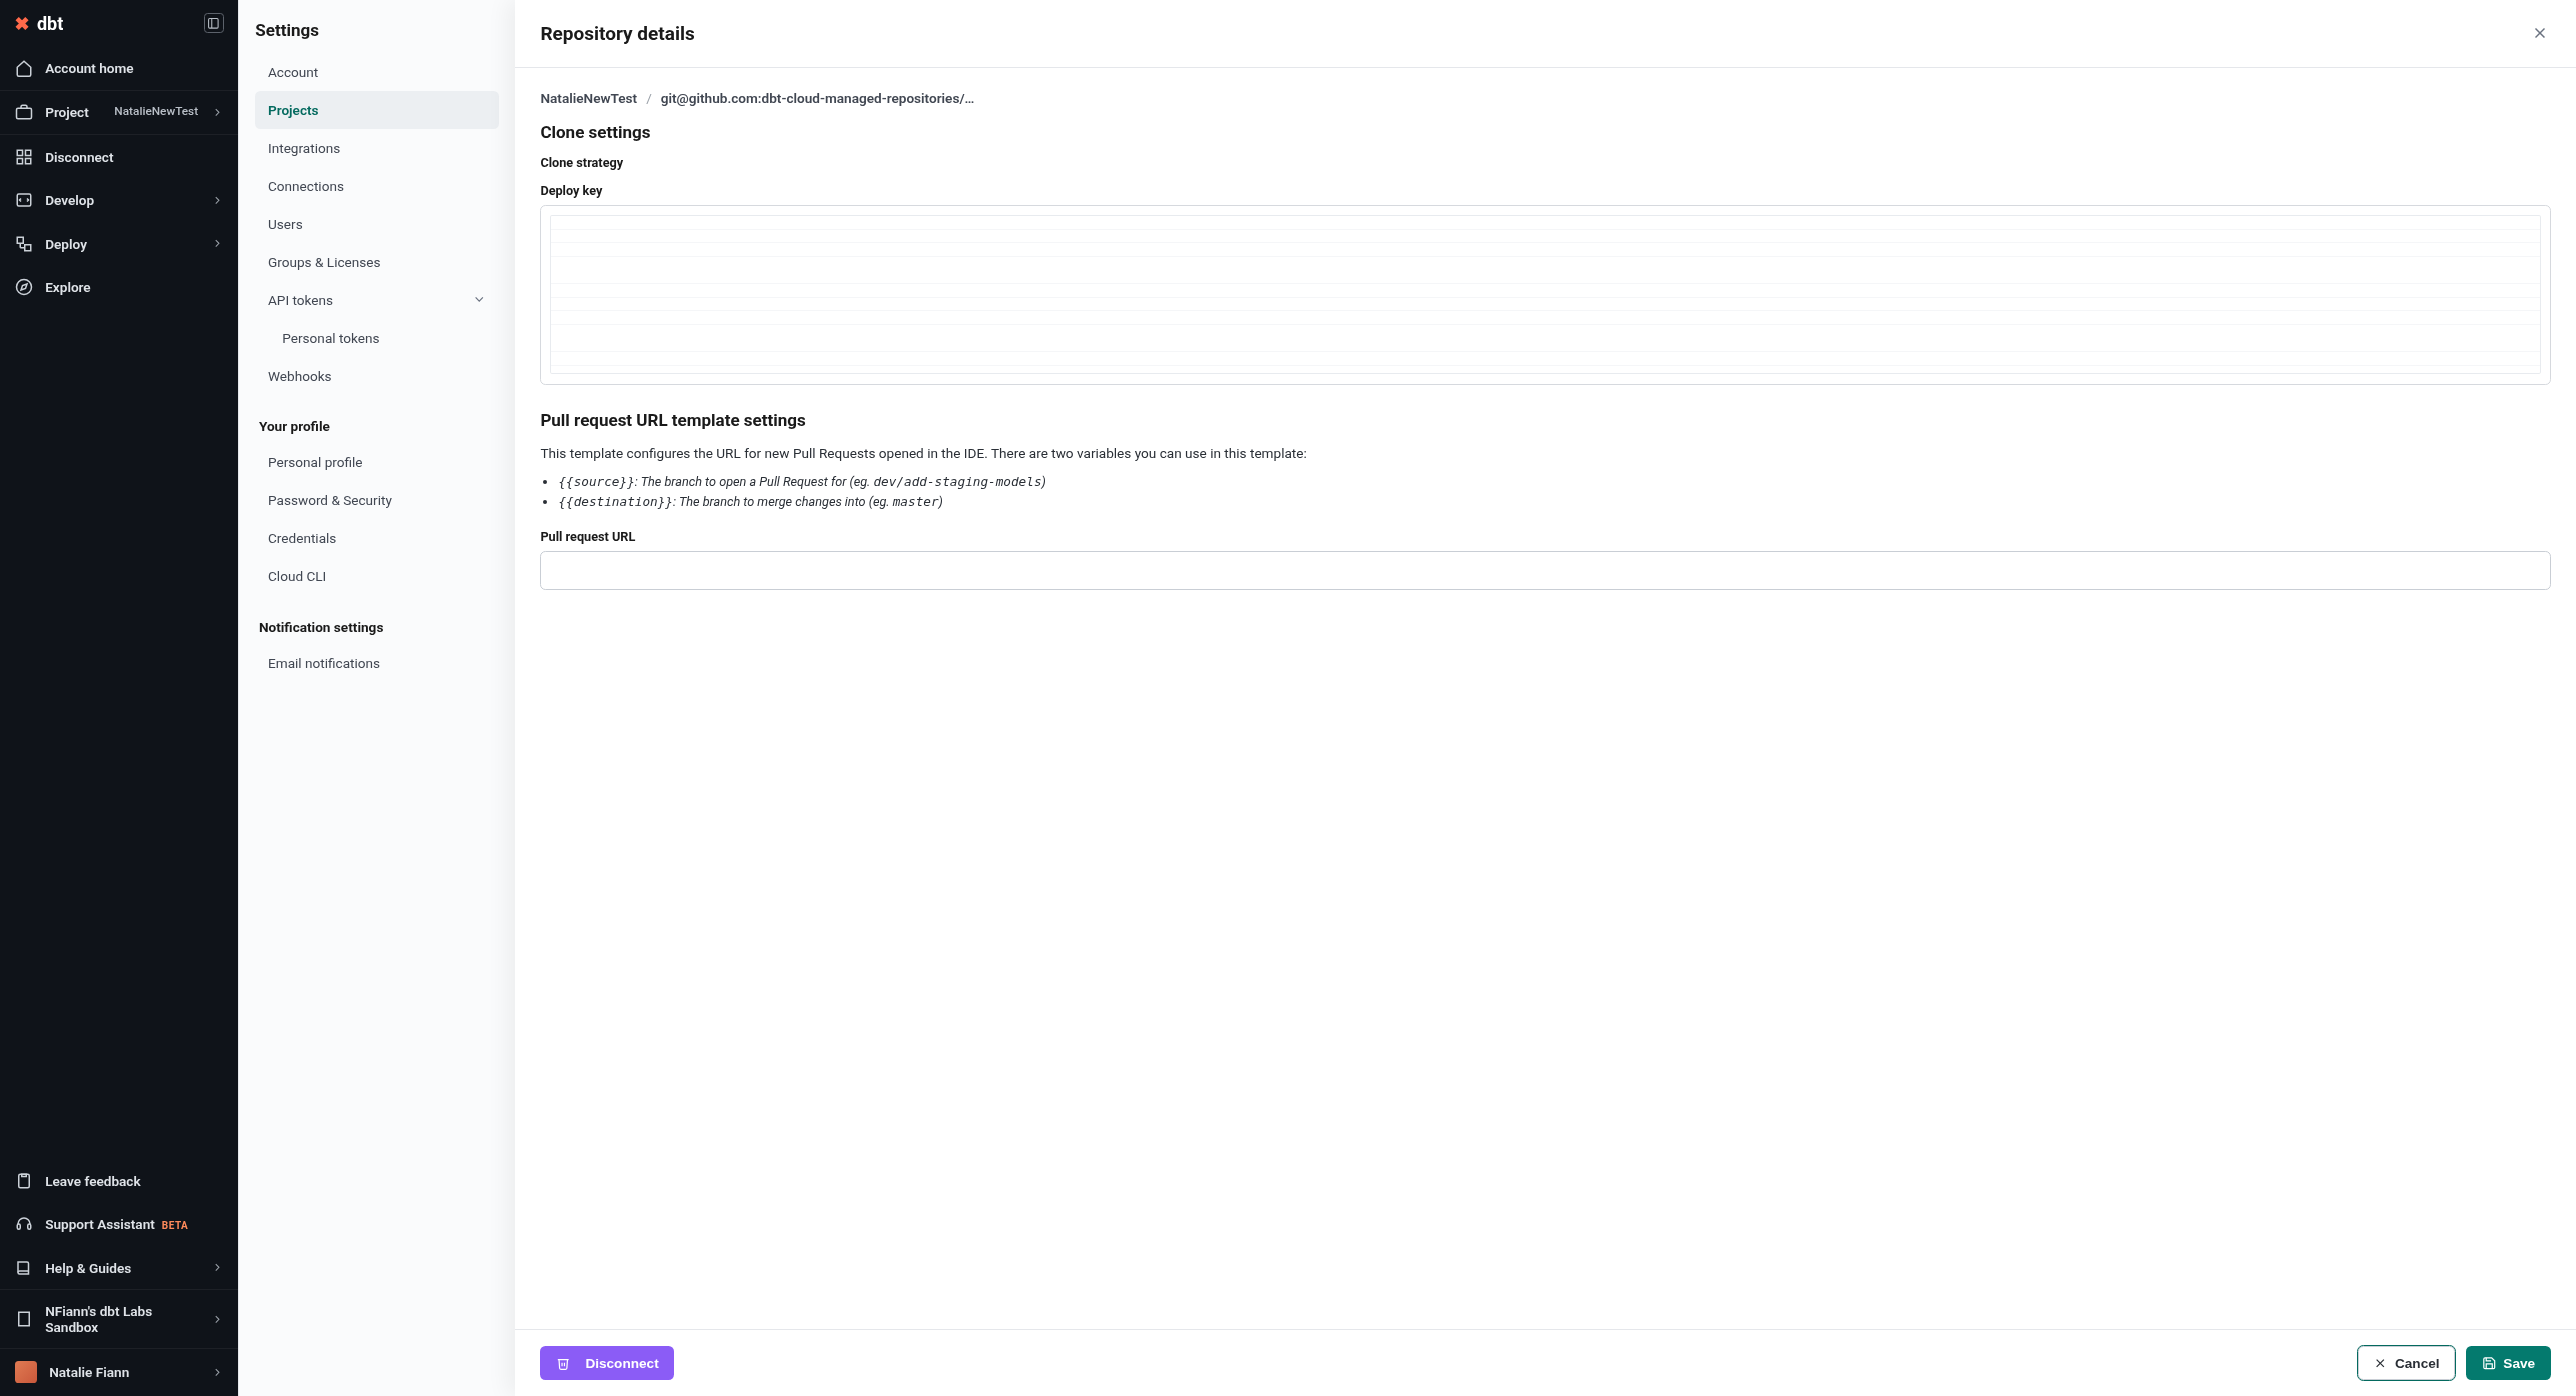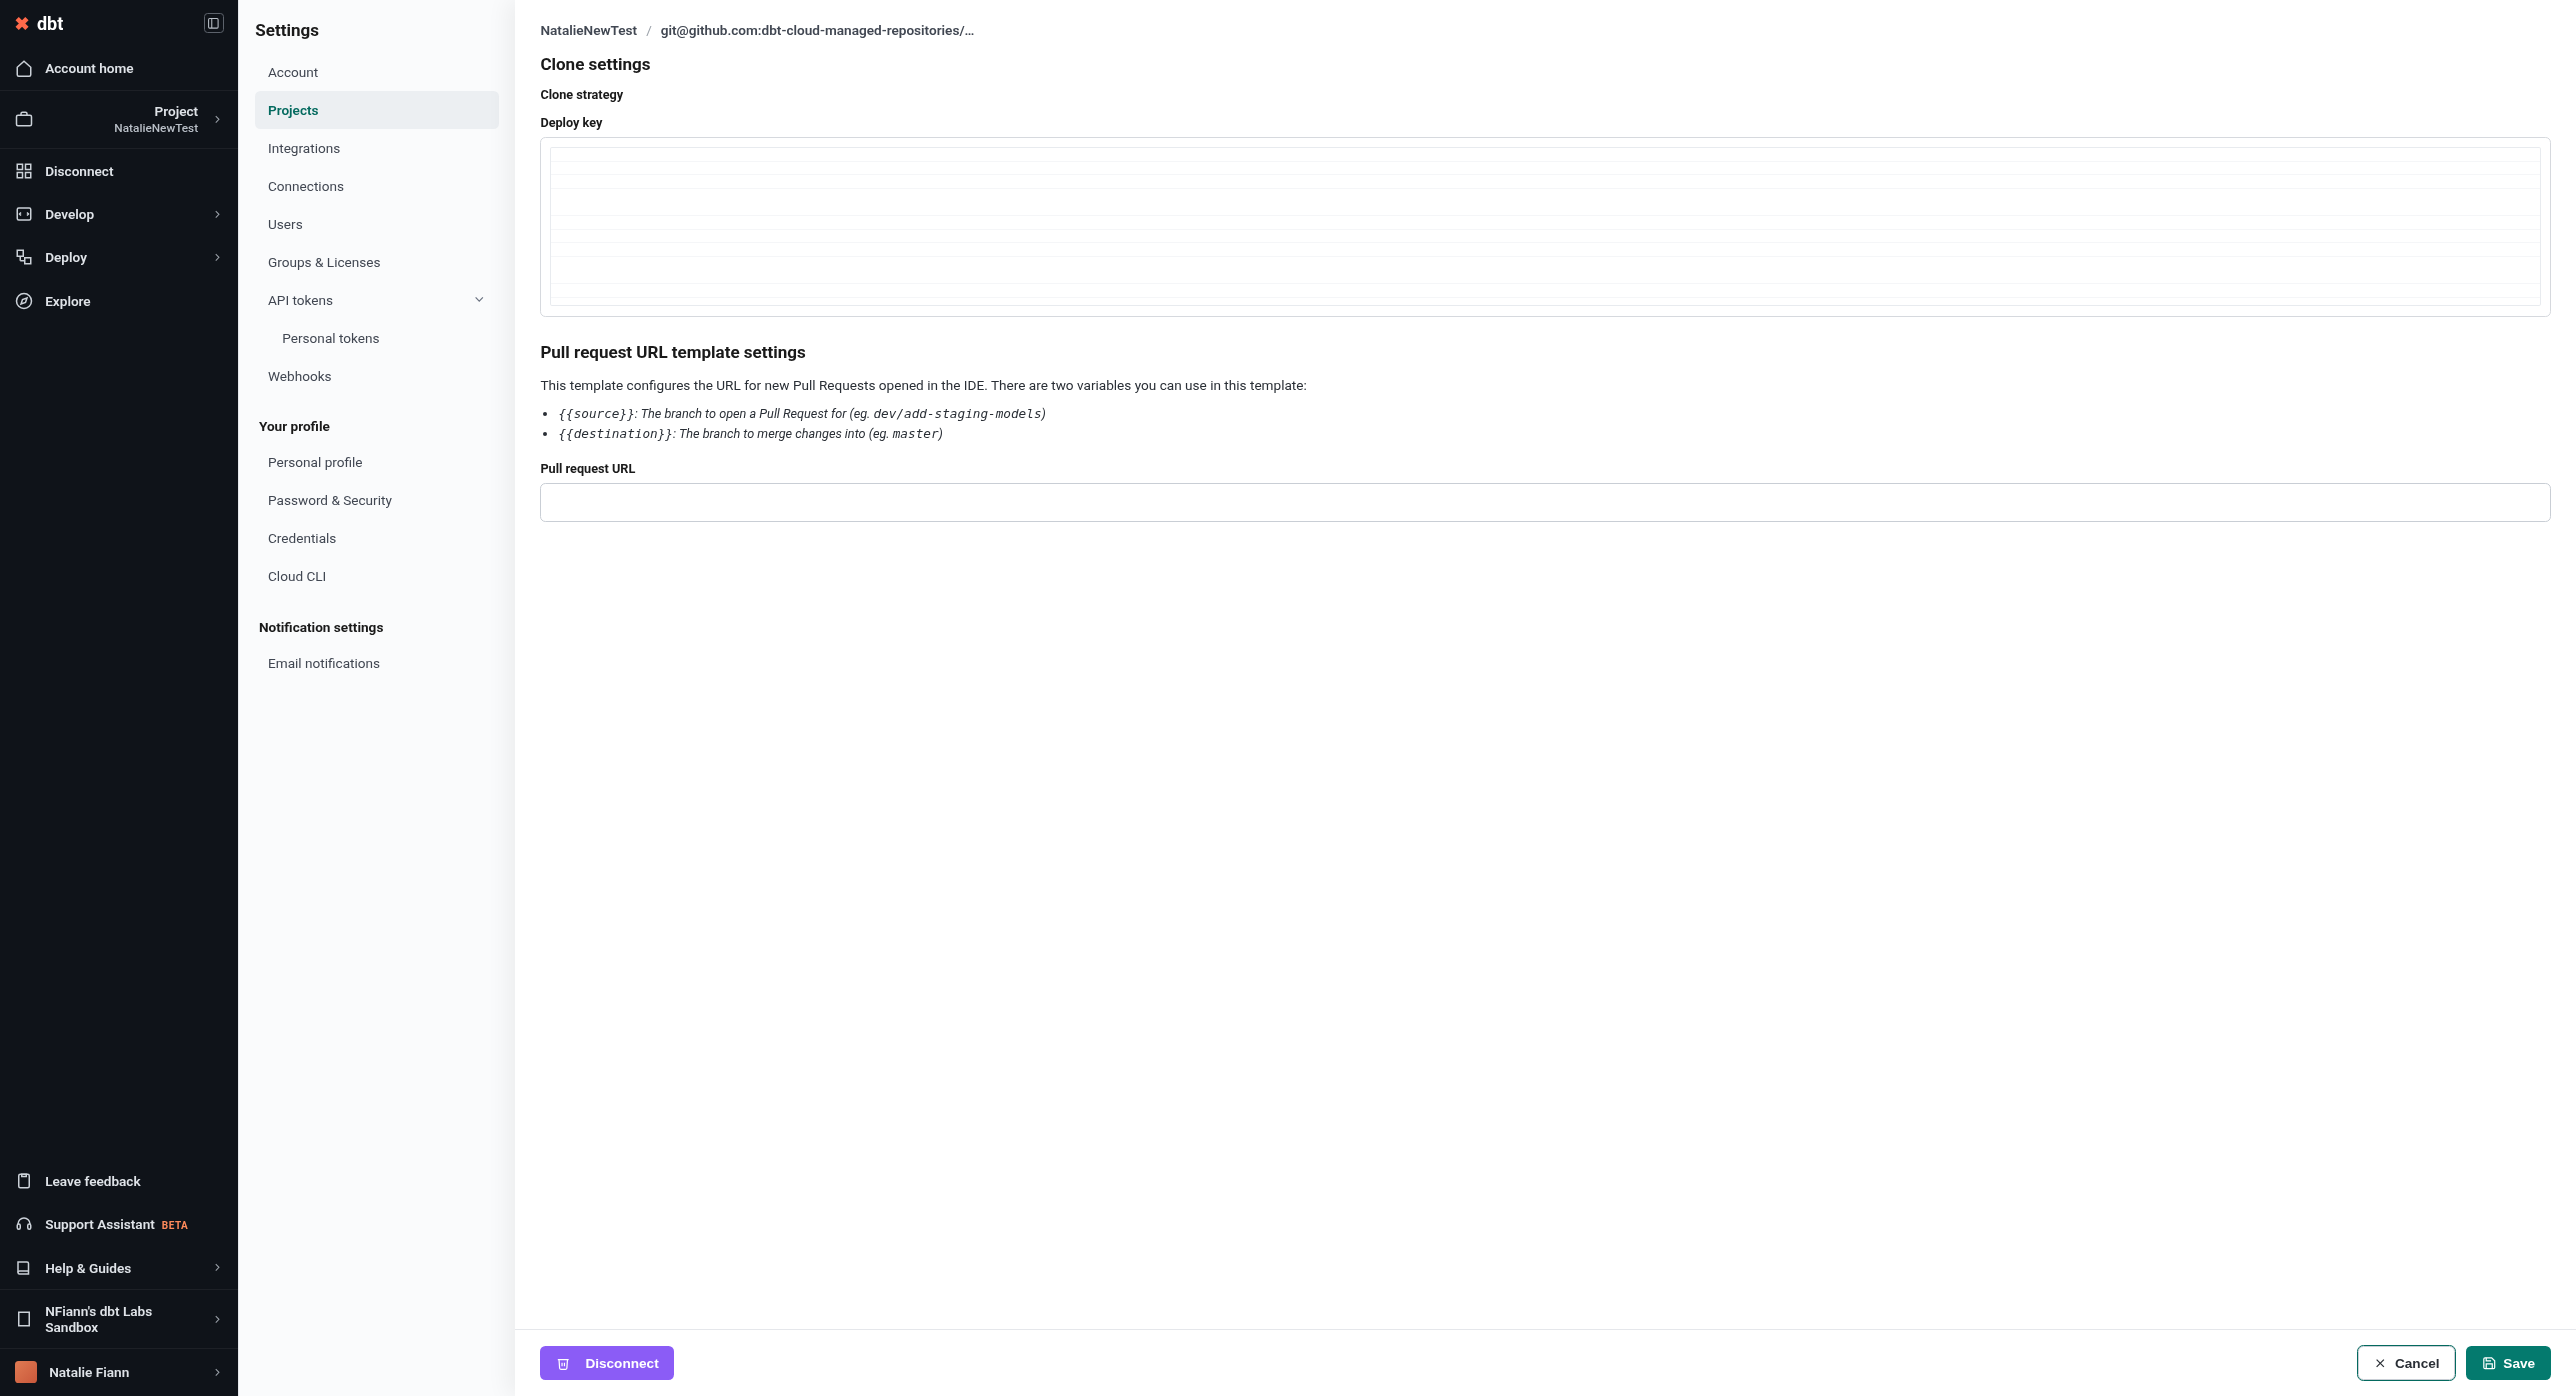--- a/index.html
+++ b/index.html
@@ -13,21 +13,21 @@
     .logo { display: flex; align-items: center; gap: 7.3px; }
     .logo-mark { color: #ff694a; font-weight: 900; font-size: 18px; }
     .logo-text { font-weight: 700; font-size: 18px; }
     .collapse-btn { color: #b9bfc7; width: 20px; height: 20px; display: flex; align-items: center; justify-content: center; border: 1.4px solid #5c626b; border-radius: 3.6px; cursor: pointer; }
     .nav-item { display: flex; align-items: center; gap: 12.7px; padding: 12.7px 14.5px; color: #dfe3e8; cursor: pointer; border-bottom: 0.9px solid rgba(255,255,255,0.06); }
     .nav-item.no-border { border-bottom: none; }
     .nav-item .icon { width: 18px; height: 18px; display: inline-flex; align-items: center; justify-content: center; color: #cbd1d8; }
     .nav-item .label { font-weight: 600; font-size: 13.6px; flex: 1; }
     .nav-item .sub { font-weight: 500; font-size: 11.8px; color: #b9bfc7; }
     .nav-item .chev { color: #9aa0a8; }
-    .nav-project { display: flex; flex-direction: column; align-items: flex-end; gap: 1.8px; flex: 1; margin-left: 20px; }
+    .nav-project { display: flex; flex-direction: row; align-items: flex-start; gap: 1.8px; flex: 1; }
     .nav-spacer { flex: 1; }
     .beta-tag { background: transparent; color: #ff8a5b; font-size: 10px; font-weight: 700; margin-left: 3.6px; letter-spacing: 0.5px; }
     .avatar { width: 22px; height: 22px; border-radius: 3.6px; background: linear-gradient(135deg,#e07b53,#c9583b); display: inline-block; }
     
     
     .settings-col { width: 277px; background: #fafbfc; border-left: 0.9px solid #e5e7eb; padding: 20px 16.3px; flex-shrink: 0; overflow-y: auto; }
     .settings-header { font-size: 17px; font-weight: 700; margin-bottom: 12.7px; }
     .settings-item { padding: 11px 12.7px; border-radius: 5.4px; cursor: pointer; font-size: 13.6px; color: #414752; display: flex; align-items: center; justify-content: space-between; }
     .settings-item.active { background: #eceff2; color: #046a5f; font-weight: 600; }
     .settings-subitem { padding: 11px 12.7px 11px 27px; cursor: pointer; font-size: 13.6px; color: #414752; border-radius: 5.4px; }
@@ -272,20 +272,29 @@
     <div class="settings-group-label">Notification settings</div>
     <div class="settings-item">Email notifications</div>
   </div>
 
   <div class="main-under">
     <div class="main-title-trunc">Pr</div>
   </div>
 
   <div class="panel-scrim">
     <div class="slide-panel">
+      <div class="panel-header">
+        <div class="panel-title">Repository details</div>
+        <div class="close-x">
+          <svg width="18" height="18" viewBox="0 0 24 24" fill="none" stroke="currentColor" stroke-width="2">
+              <line x1="6" y1="6" x2="18" y2="18"></line>
+              <line x1="6" y1="18" x2="18" y2="6"></line>
+            </svg>
+        </div>
+      </div>
 
       <div class="panel-body">
         <div class="crumb">
           <span>NatalieNewTest</span>
           <span class="sep">/</span>
           <span class="path">git@github.com:dbt-cloud-managed-repositories/…</span>
         </div>
 
         <div class="section-h">Clone settings</div>
 

